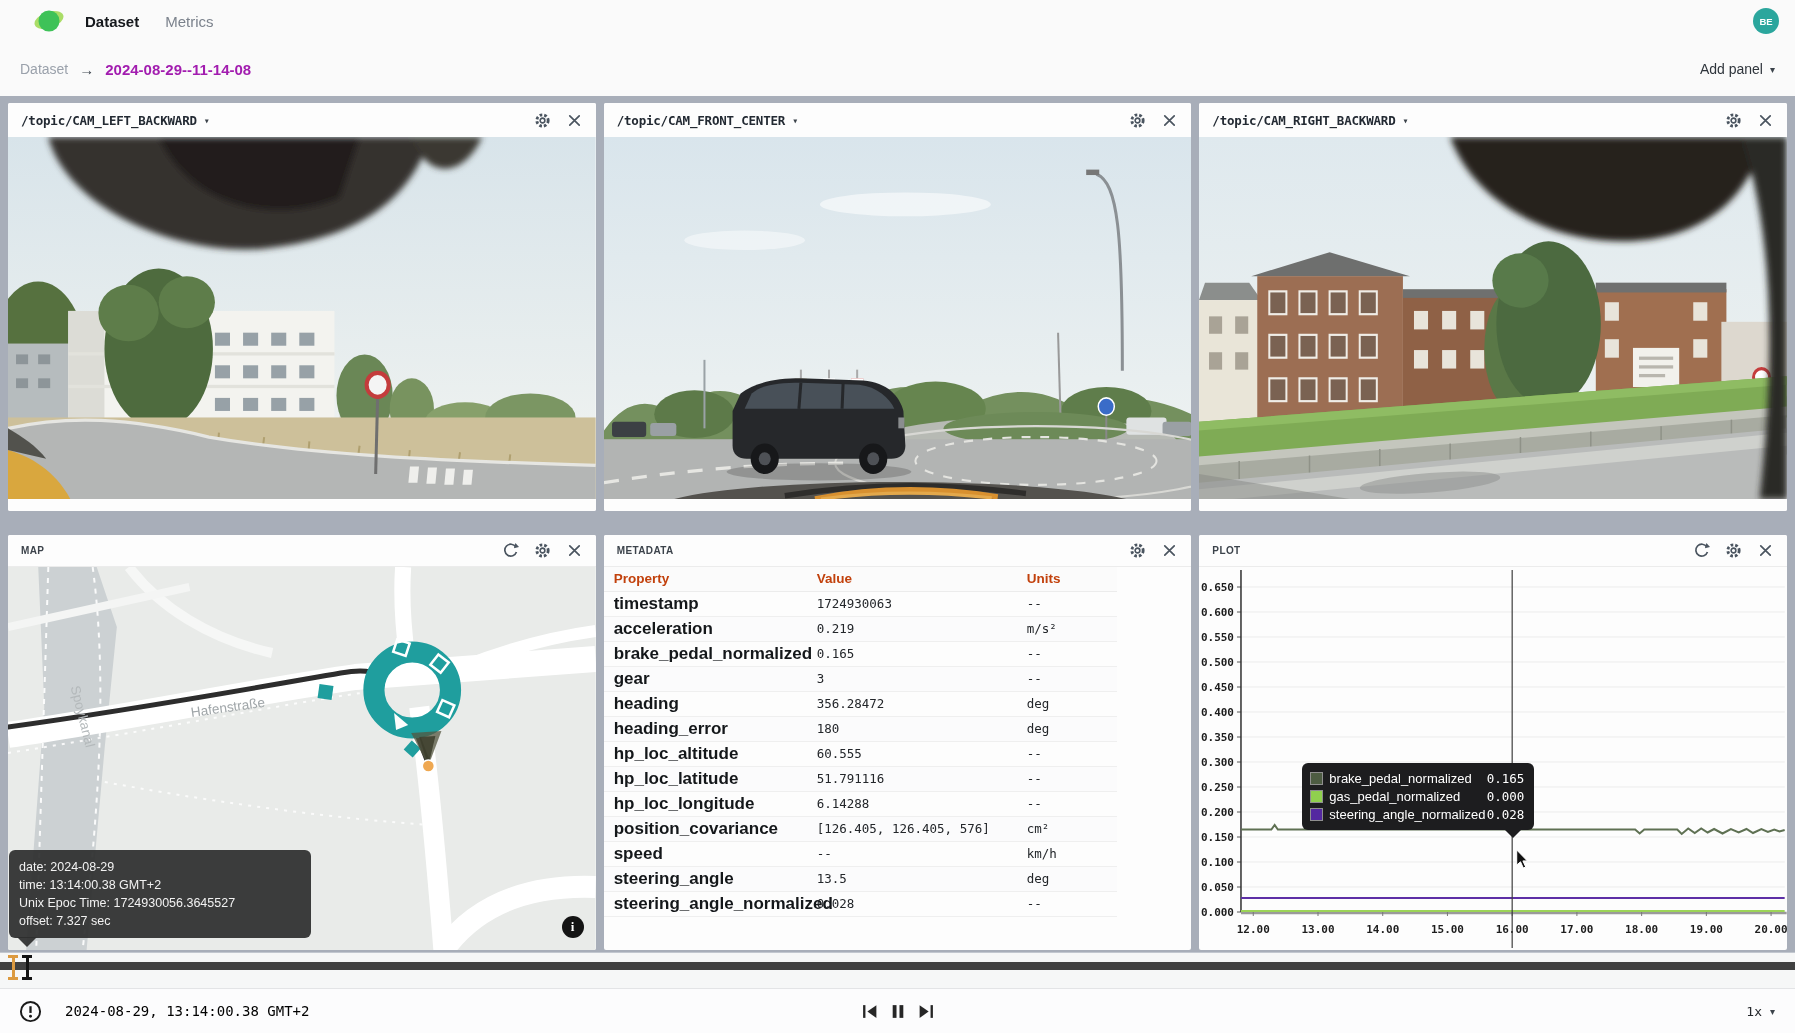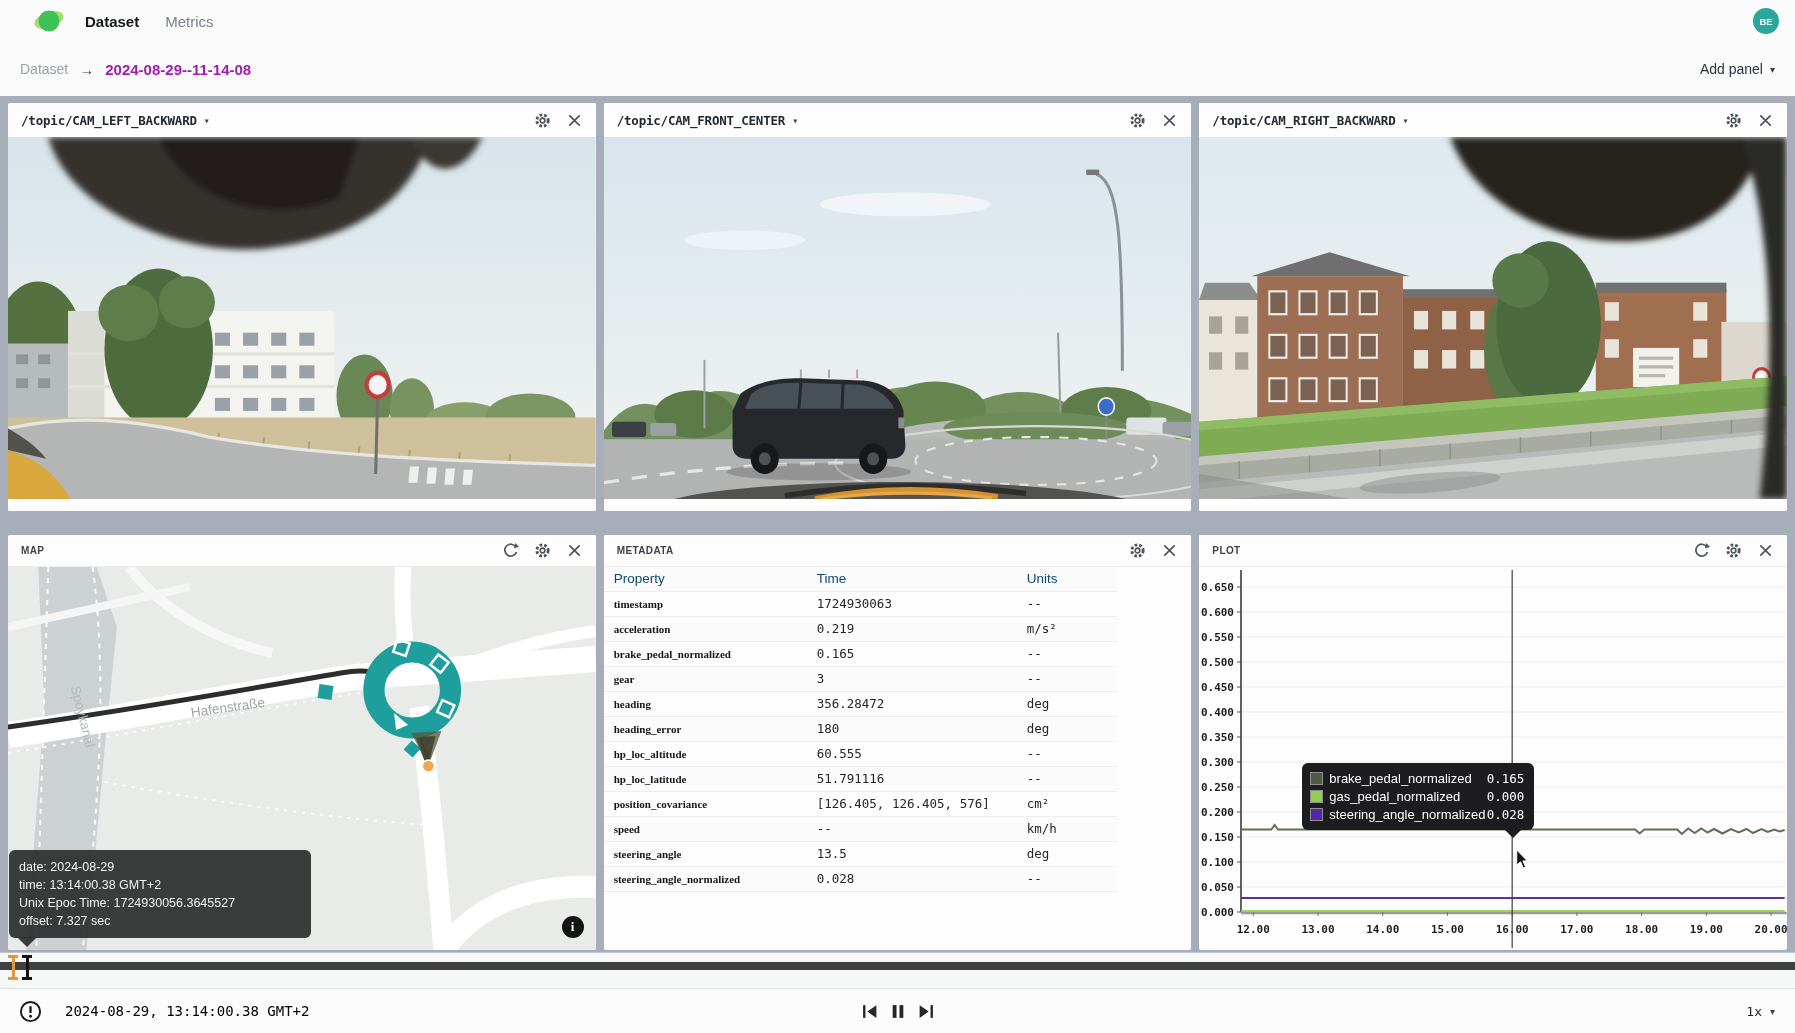--- a/index.html
+++ b/index.html
@@ -37,23 +37,23 @@
   .panel-title { font-size:10px; font-weight:700; letter-spacing:.4px; color:#3c434b; }
   .head-icons { margin-left:auto; display:flex; align-items:center; gap:15px; }
   .hicon { width:17px; height:17px; color:#4b5560; display:block; }
   .cam-body { flex:1; padding:0 0 12px 0; background:#fdfdfd; }
   .cam-body svg { width:100%; height:100%; display:block; }
   .fill-body { flex:1; position:relative; }
   .fill-body > svg.bg { position:absolute; inset:0; width:100%; height:100%; }
 
   
   .meta-table { width:513px; border-collapse:collapse; table-layout:fixed; }
-  .meta-table th { text-align:left; font-weight:400; color:#0c4a6e; font-size:13.5px;
+  .meta-table th { text-align:left; font-weight:700; color:#c2410c; font-size:13.5px;
     height:24px; padding-left:10px; background:#fbfbfb; border-bottom:1px solid #ececec; }
-  .meta-table td { height:25px; font-size:11px; border-bottom:1px solid #efefef; padding-left:10px;font-family:Liberation Serif, serif; }
+  .meta-table td { height:25px; font-size:17px; border-bottom:1px solid #efefef; padding-left:10px; }
   .meta-table tr:nth-child(even) td { background:#fbfbfc; }
   td.prop { font-weight:700; color:#14171a; }
   td.val, td.unit { font-family:"DejaVu Sans Mono",monospace; color:#23262a; font-size:12.5px; }
   .col-prop { width:203px; } .col-val { width:210px; } .col-unit { width:100px; }
 
   
   .plot-legend { position:absolute; left:103px; top:196px; width:232px; background:#1d1d1f;
     border-radius:6px; padding:6px 10px 7px 8px; z-index:3; }
   .plot-legend:after { content:""; position:absolute; right:13px; bottom:-8px;
     border:8px solid transparent; border-top-color:#1d1d1f; border-bottom:0; }
@@ -465,21 +465,21 @@
     <div class="fill-body">
       <table class="meta-table">
         <colgroup>
             <col class="col-prop">
             <col class="col-val">
             <col class="col-unit">
           </colgroup>
         <thead>
           <tr>
             <th>Property</th>
-            <th>Time</th>
+            <th>Value</th>
             <th>Units</th>
           </tr>
         </thead>
         <tbody>
             <tr>
               <td class="prop">timestamp</td>
               <td class="val">1724930063</td>
               <td class="unit">--</td>
             </tr>
             <tr>
@@ -508,20 +508,25 @@
               <td class="unit">deg</td>
             </tr>
             <tr>
               <td class="prop">hp_loc_altitude</td>
               <td class="val">60.555</td>
               <td class="unit">--</td>
             </tr>
             <tr>
               <td class="prop">hp_loc_latitude</td>
               <td class="val">51.791116</td>
+              <td class="unit">--</td>
+            </tr>
+            <tr>
+              <td class="prop">hp_loc_longitude</td>
+              <td class="val">6.14288</td>
               <td class="unit">--</td>
             </tr>
             <tr>
               <td class="prop">position_covariance</td>
               <td class="val">[126.405, 126.405, 576]</td>
               <td class="unit">cm²</td>
             </tr>
             <tr>
               <td class="prop">speed</td>
               <td class="val">--</td>

